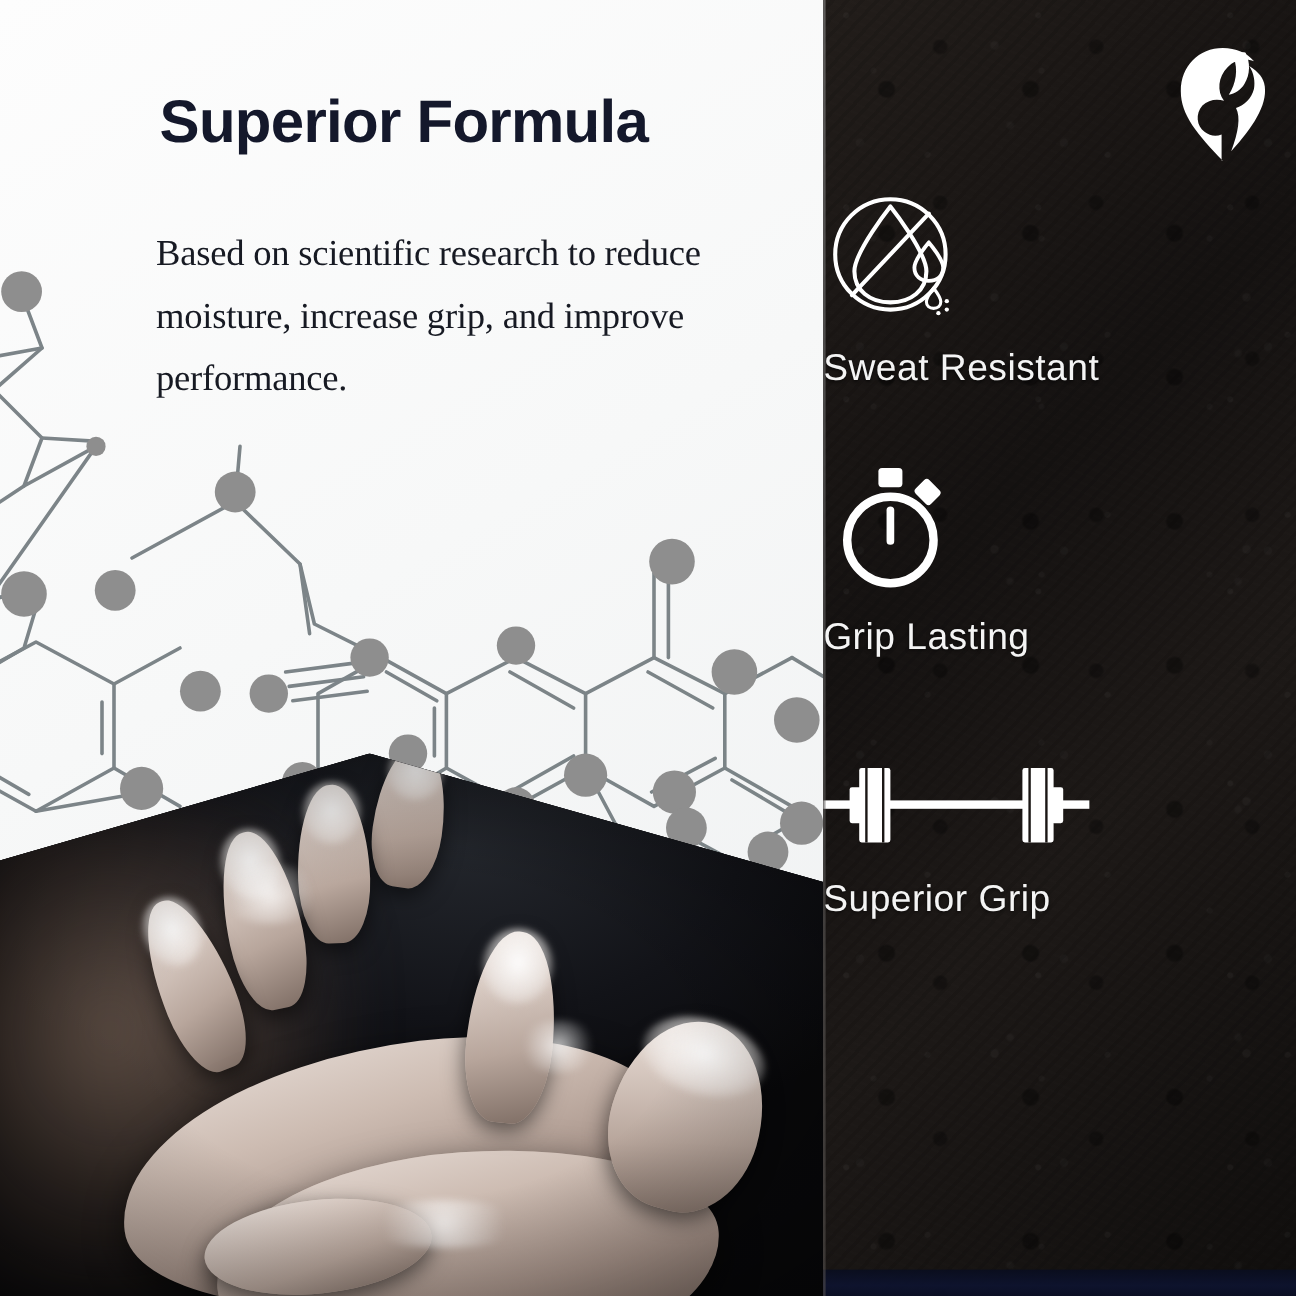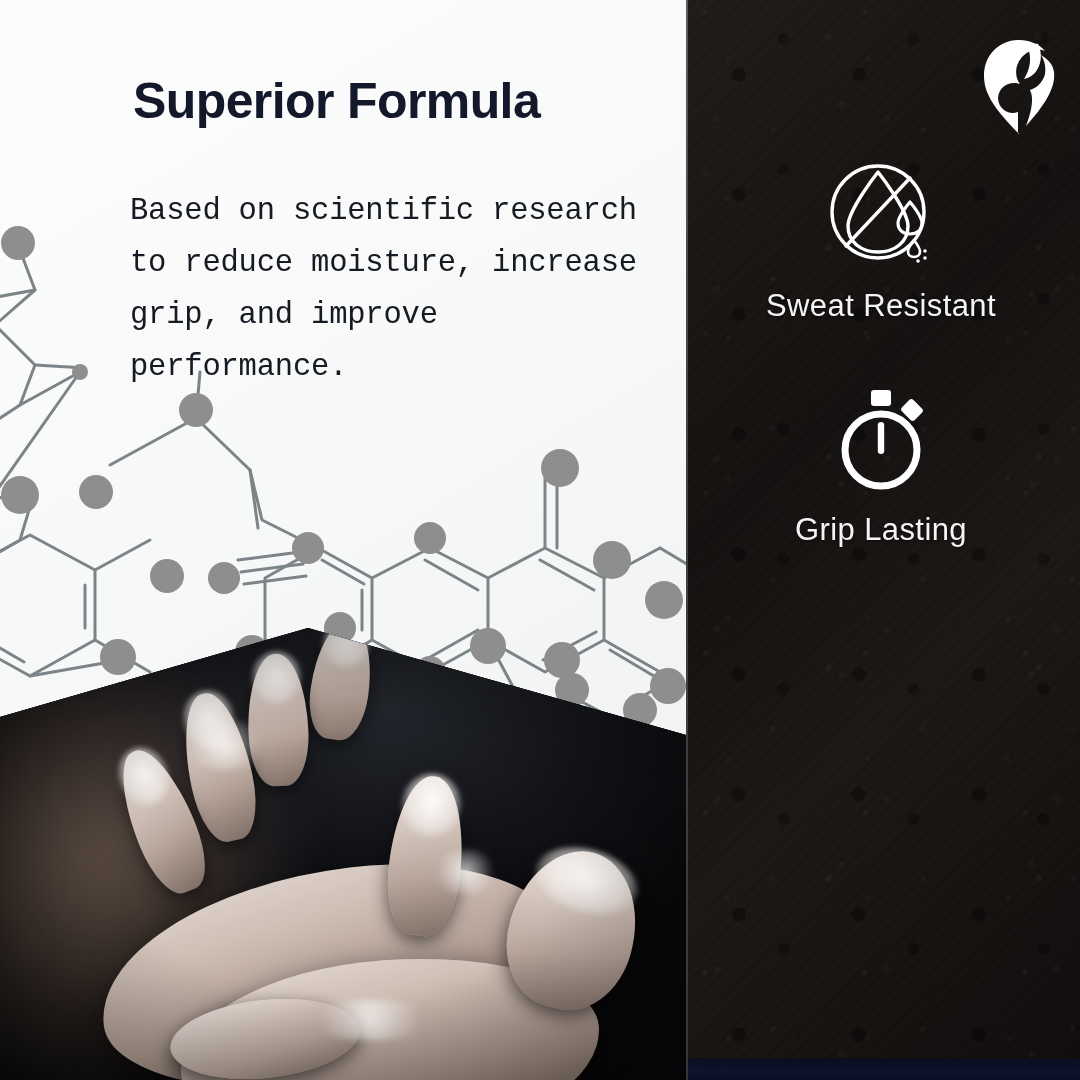--- a/index.html
+++ b/index.html
@@ -39,21 +39,21 @@
     font-size:50px;
     font-weight:bold;
     letter-spacing:-0.6px;
     color:#14182b;
     white-space:nowrap;
   }
   #subheading{
     position:absolute;left:130px;top:185px;
     width:530px;
     margin:0;
-    font-family:Liberation Mono, monospace;
+    font-family:Liberation Serif, serif;
     font-size:30.5px;
     font-weight:400;
     line-height:52px;
     letter-spacing:-0.2px;
     color:#171a23;
   }
 
   
   #photo-block{
     position:absolute;left:0;top:600px;
@@ -154,22 +154,21 @@
   }
 
   #brand-logo{
     position:absolute;right:24px;top:38px;
     width:74px;height:96px;
     z-index:10;
   }
 
   .feature{
     position:absolute;
-    left:12px;width:366px;
-    text-align:center;
+    left:0;width:366px;
     z-index:6;
   }
   .feature-icon{
     display:block;
     margin:0 auto;
   }
   .feature-label{
     display:block;
     margin-top:14px;
     font-family:"Liberation Sans", sans-serif;
@@ -352,18 +351,36 @@
         <svg width="112" height="106" viewBox="0 0 112 106" xmlns="http://www.w3.org/2000/svg" aria-hidden="true">
           <rect x="46" y="2" width="20" height="16" rx="3" fill="#ffffff"></rect>
           <rect x="78" y="14" width="18" height="16" rx="3" fill="#ffffff" transform="rotate(45 87 22)"></rect>
           <circle cx="56" cy="62" r="36" fill="none" stroke="#ffffff" stroke-width="7"></circle>
           <rect x="52.8" y="34" width="6.4" height="32" rx="3.2" fill="#ffffff"></rect>
         </svg>
       </span>
       <span class="feature-label">Grip Lasting</span>
     </div>
 
+    <div class="feature" id="feature-2">
+      <span class="feature-icon">
+        <svg width="222" height="82" viewBox="0 0 222 82" xmlns="http://www.w3.org/2000/svg" aria-hidden="true">
+          <rect x="0" y="37" width="222" height="7" fill="#ffffff"></rect>
+          <rect x="30" y="10" width="26" height="62" rx="2" fill="#ffffff"></rect>
+          <rect x="166" y="10" width="26" height="62" rx="2" fill="#ffffff"></rect>
+          <rect x="22" y="26" width="10" height="30" rx="2" fill="#ffffff"></rect>
+          <rect x="190" y="26" width="10" height="30" rx="2" fill="#ffffff"></rect>
+          <g stroke="#1a1614" stroke-width="2">
+            <line x1="36" y1="10" x2="36" y2="72"></line>
+            <line x1="50" y1="10" x2="50" y2="72"></line>
+            <line x1="172" y1="10" x2="172" y2="72"></line>
+            <line x1="186" y1="10" x2="186" y2="72"></line>
+          </g>
+        </svg>
+      </span>
+      <span class="feature-label">Superior Grip</span>
+    </div>
 
   </div>
 
   <div id="panel-divider"></div>
   <div id="bottom-accent"></div>
 </div>
 
 </body></html>

